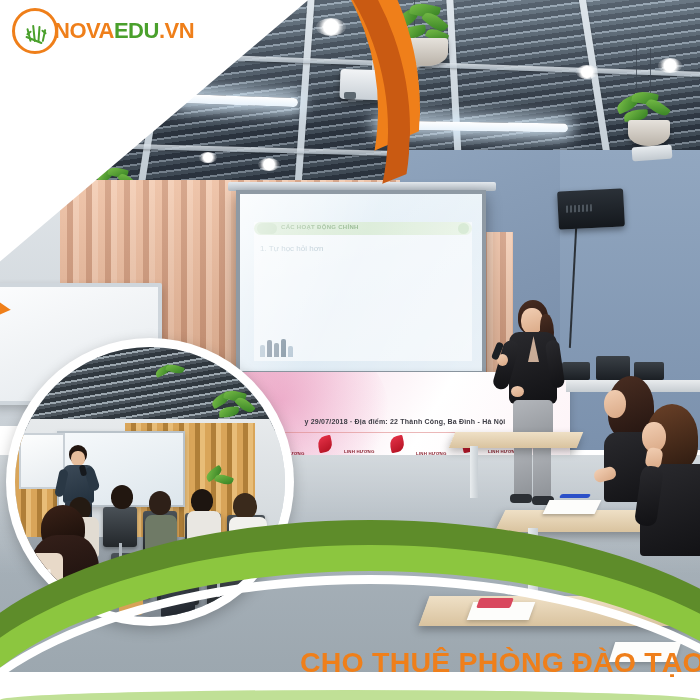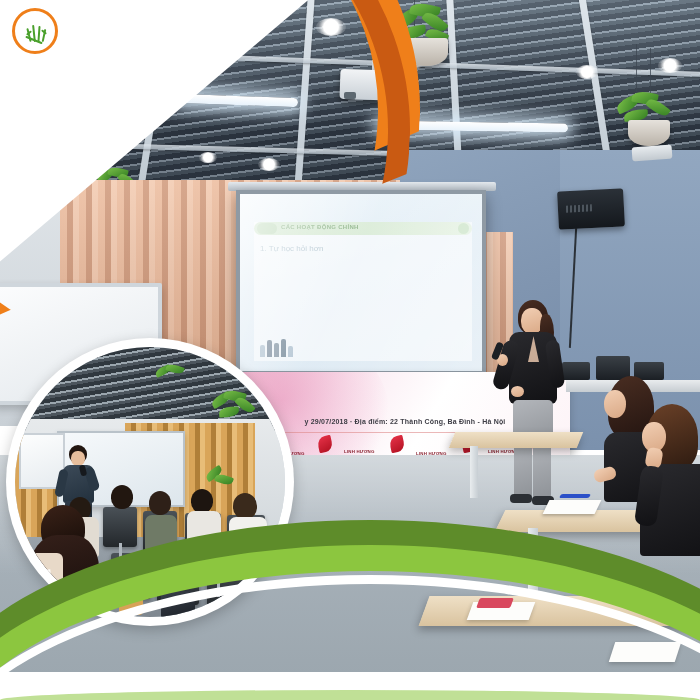--- a/index.html
+++ b/index.html
@@ -539,22 +539,26 @@
       <div class="logo-plant">
         <div class="stalk" style="left:4px;  top:6px;  width:2px; height:14px; transform:rotate(-14deg);"></div>
         <div class="stalk" style="left:9px;  top:3px;  width:2px; height:17px; transform:rotate(-6deg);"></div>
         <div class="stalk" style="left:14px; top:4px;  width:2px; height:16px; transform:rotate(4deg);"></div>
         <div class="stalk" style="left:19px; top:7px;  width:2px; height:13px; transform:rotate(12deg);"></div>
         <div class="stalk" style="left:1px;  top:17px; width:18px; height:2px; transform:rotate(22deg);"></div>
         <div class="stalk" style="left:2px;  top:10px; width:6px; height:2px; transform:rotate(-40deg);"></div>
         <div class="stalk" style="left:17px; top:9px;  width:6px; height:2px; transform:rotate(40deg);"></div>
       </div>
     </div>
+    <div class="logo-text">
+      <span class="t-nova">NOVA</span><span class="t-edu">EDU</span><span class="t-vn">.VN</span>
+    </div>
   </div>
 
   <div class="green-band gb-dark"></div>
   <div class="green-band gb-light"></div>
   <div class="green-band gb-white"></div>
   <div class="green-foot"></div>
   <div class="green-foot-line"></div>
 
+  <div class="caption">CHO THUÊ PHÒNG ĐÀO TẠO</div>
 
 </div>
 
 </body></html>

